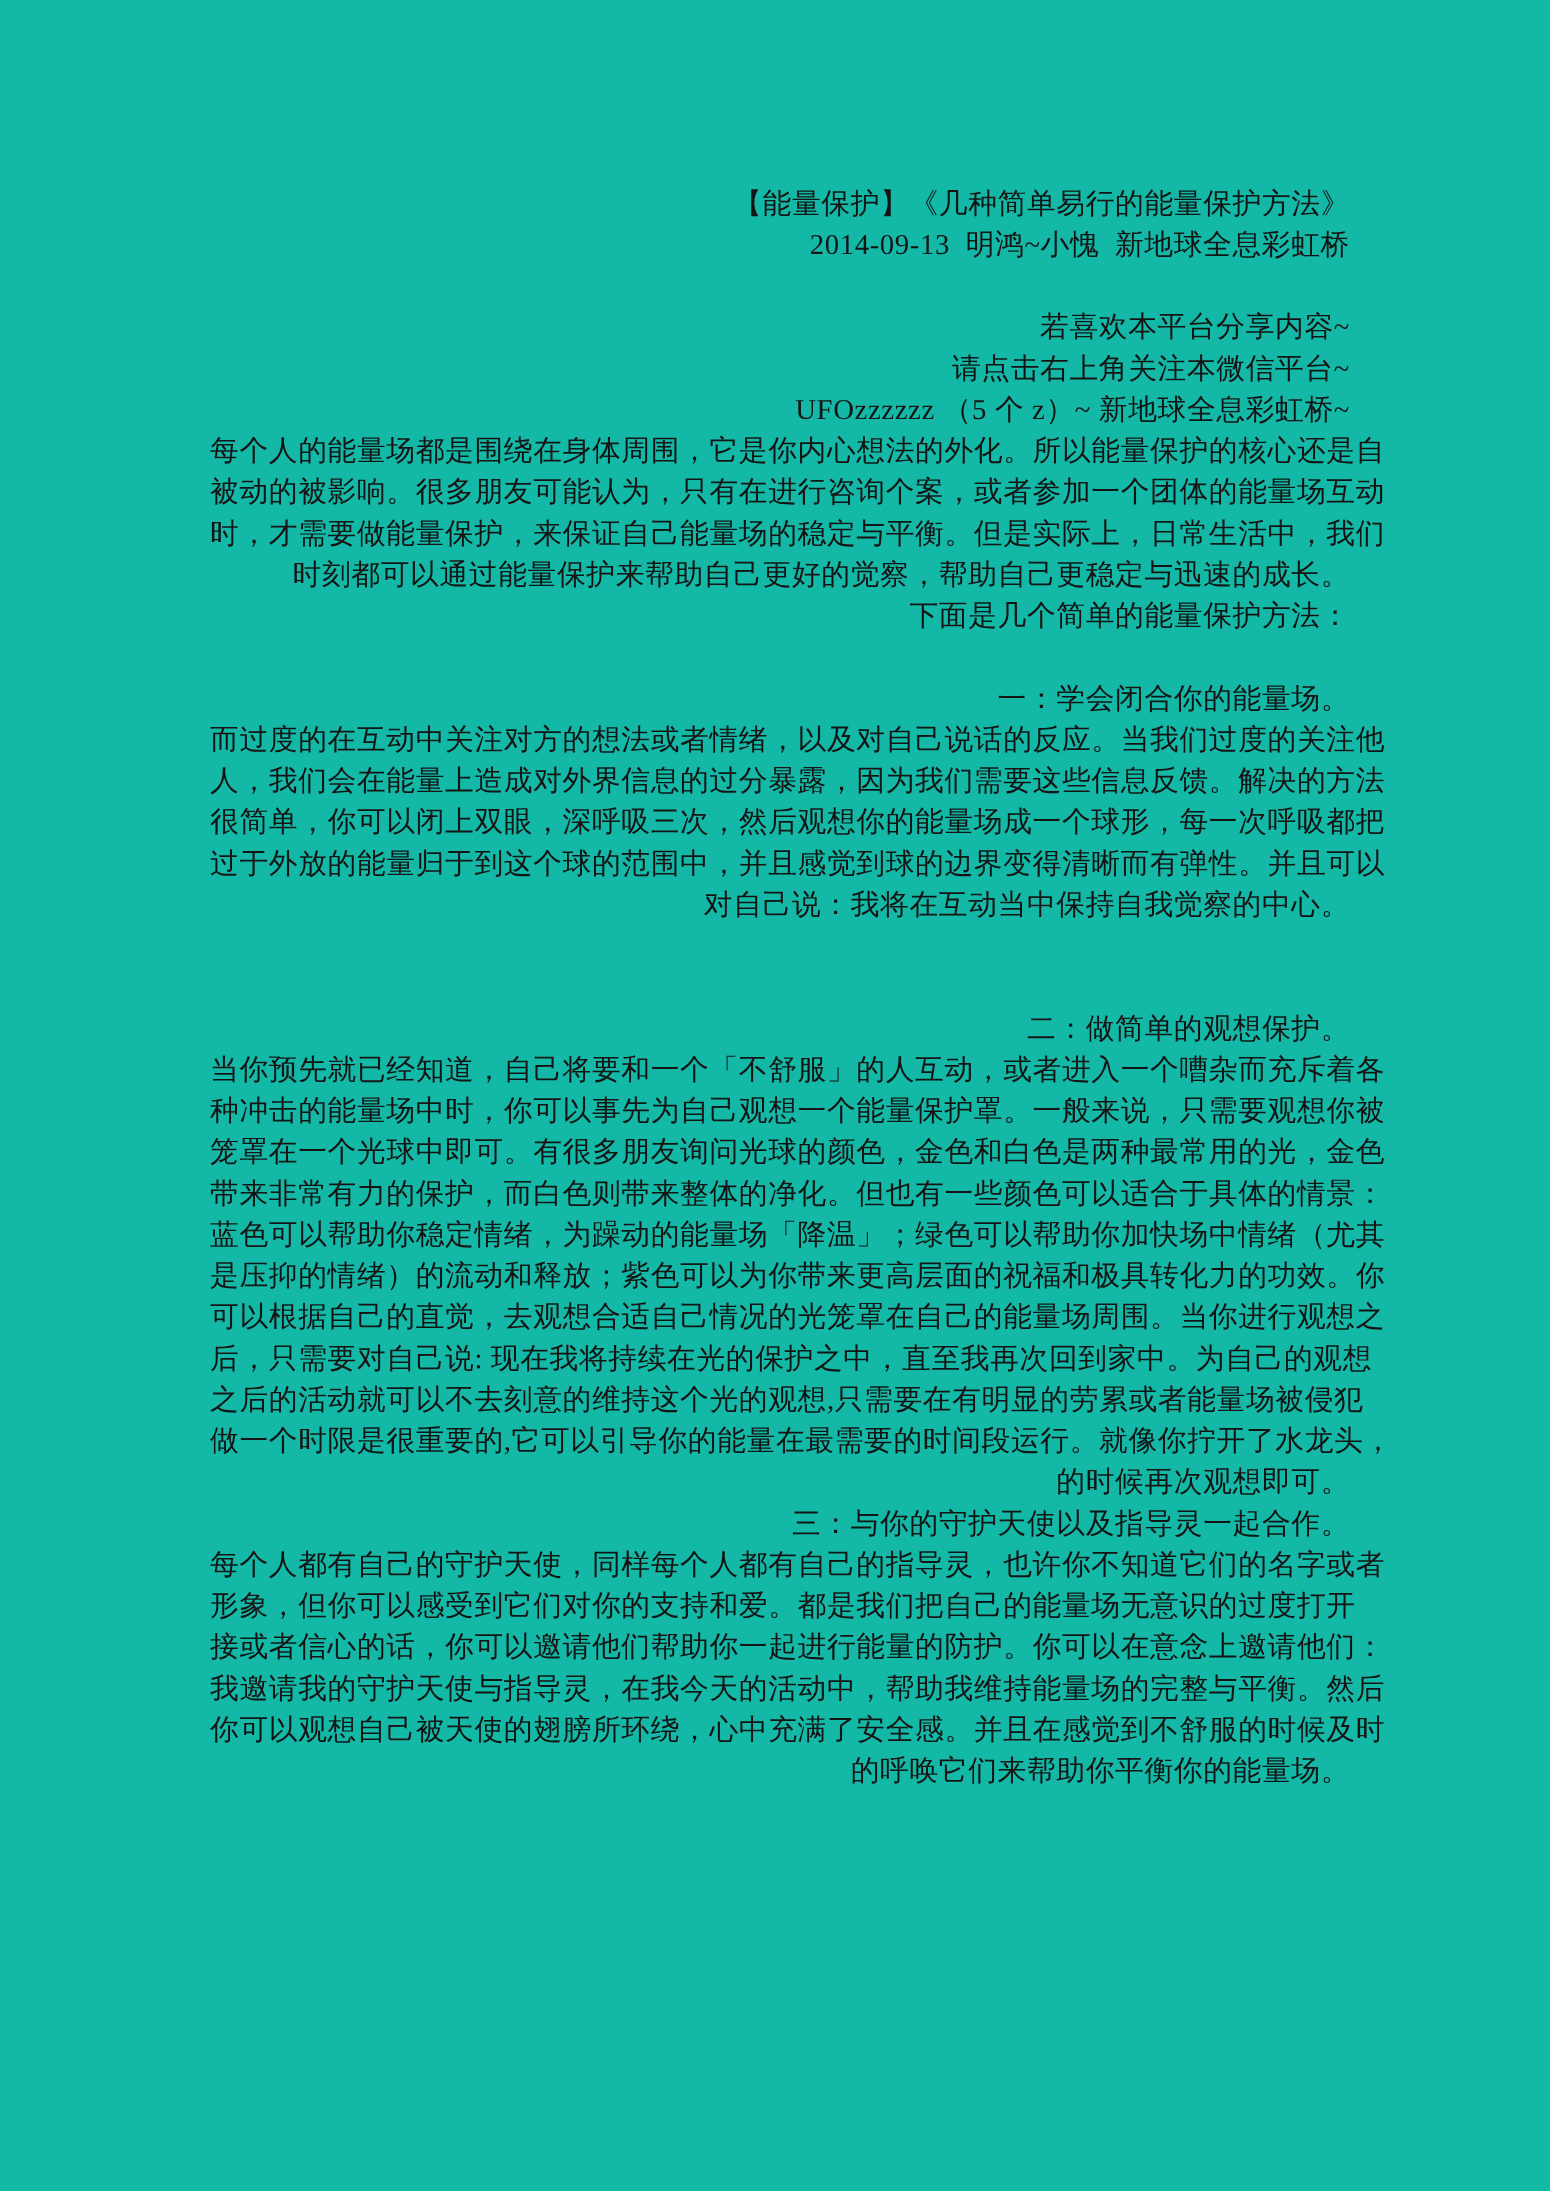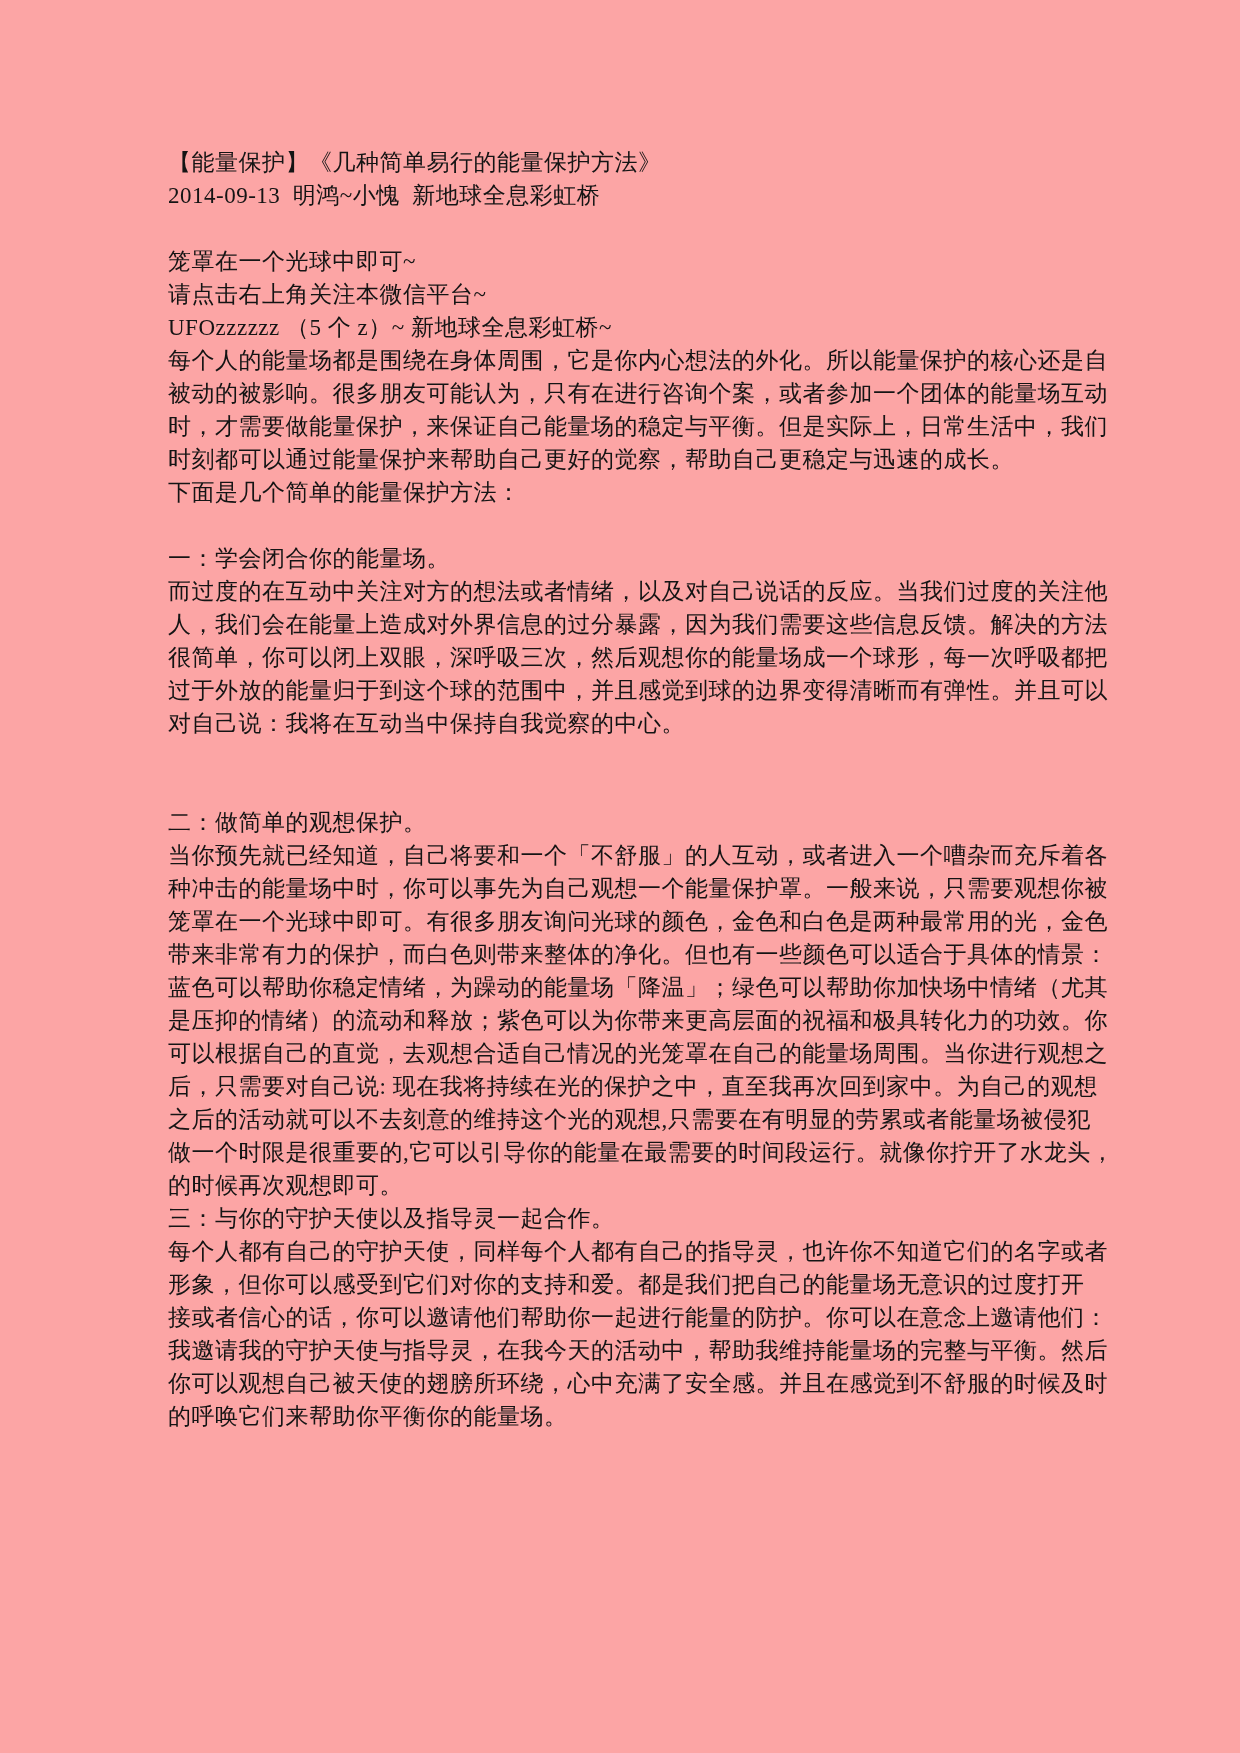--- a/index.html
+++ b/index.html
@@ -4,22 +4,23 @@
 <style>
   html, body {
     margin: 0;
     padding: 0;
     background: #ffffff;
   }
   .page {
     position: relative;
     width: 1240px;
     height: 1753px;
-    background: #fca5a5;
+    background: #14b8a6;
     overflow: hidden;
+    text-align: right;
   }
   .content {
     position: absolute;
     left: 168px;
     top: 146px;
     width: 912px;
     font-family: "Liberation Serif", "DejaVu Serif", serif;
     font-size: 23px;
     line-height: 33px;
     color: #141414;
@@ -32,21 +33,21 @@
 </style>
 </head>
 <body>
 
 <div class="page">
   <div class="content">
     <div class="line">【能量保护】《几种简单易行的能量保护方法》</div>
     <div class="line">2014-09-13  明鸿~小愧  新地球全息彩虹桥</div>
     <div>
         <div class="line">&nbsp;</div>
-        <div class="line">笼罩在一个光球中即可~</div>
+        <div class="line">若喜欢本平台分享内容~</div>
         <div class="line">请点击右上角关注本微信平台~</div>
         <div class="line">UFOzzzzzz （5 个 z）~ 新地球全息彩虹桥~</div>
         <div class="line">每个人的能量场都是围绕在身体周围，它是你内心想法的外化。所以能量保护的核心还是自</div>
         <div class="line">被动的被影响。很多朋友可能认为，只有在进行咨询个案，或者参加一个团体的能量场互动</div>
         <div class="line">时，才需要做能量保护，来保证自己能量场的稳定与平衡。但是实际上，日常生活中，我们</div>
         <div class="line">时刻都可以通过能量保护来帮助自己更好的觉察，帮助自己更稳定与迅速的成长。</div>
         <div class="line">下面是几个简单的能量保护方法：</div>
         <div class="line">&nbsp;</div>
         <div class="line">一：学会闭合你的能量场。</div>
         <div class="line">而过度的在互动中关注对方的想法或者情绪，以及对自己说话的反应。当我们过度的关注他</div>

